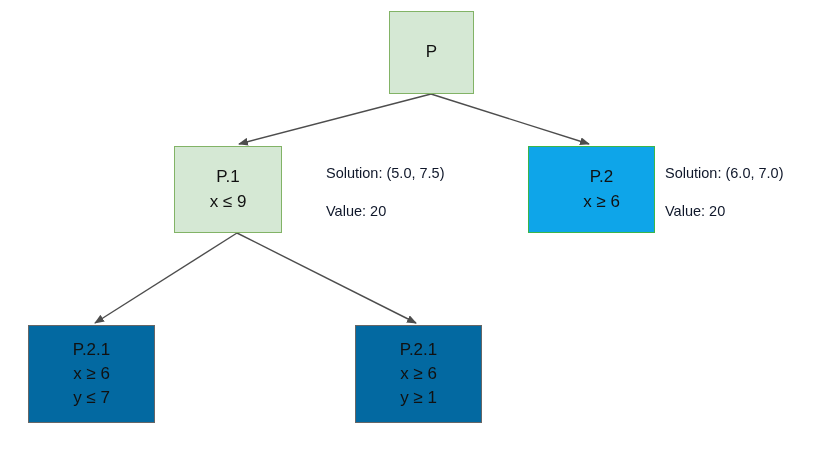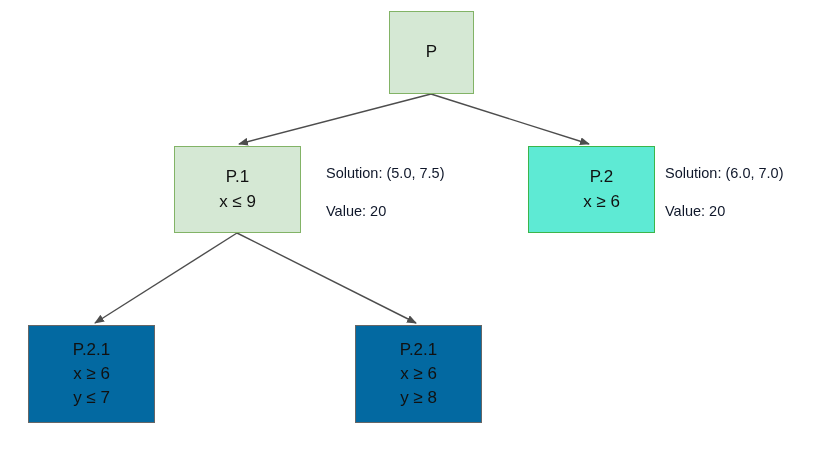--- a/index.html
+++ b/index.html
@@ -33,21 +33,21 @@
     align-items: center;
     justify-content: center;
     text-align: center;
     z-index: 2;
   }
   .node-green {
     background: #d5e8d4;
     border: 1px solid #82b366;
   }
   .node-green-strong {
-    background: #5eead4;
+    background: #0ea5e9;
     border: 1.4px solid #3cb54a;
     padding-left: 20px;
   }
   .node-grey {
     background: #0369a1;
     border: 1.4px solid #666666;
   }
   .node-line {
     font-size: 17px;
     line-height: 1.42;
@@ -78,40 +78,40 @@
       <line x1="431" y1="94" x2="589" y2="144" marker-end="url(#arrowhead)"></line>
       <line x1="237" y1="233" x2="95" y2="323" marker-end="url(#arrowhead)"></line>
       <line x1="237" y1="233" x2="416" y2="323" marker-end="url(#arrowhead)"></line>
     </g>
   </svg>
 
   <div class="node node-green" style="left:389px; top:11px; width:85px; height:83px;">
     <div class="node-line">P</div>
   </div>
 
-  <div class="node node-green" style="left:174px; top:146px; width:127px; height:87px;">
+  <div class="node node-green" style="left:174px; top:146px; width:108px; height:87px;">
     <div class="node-line">P.1</div>
     <div class="node-line">x ≤ 9</div>
   </div>
 
   <div class="node node-green-strong" style="left:528px; top:146px; width:127px; height:87px;">
     <div class="node-line">P.2</div>
     <div class="node-line">x ≥ 6</div>
   </div>
 
   <div class="node node-grey" style="left:28px; top:325px; width:127px; height:98px;">
     <div class="node-line">P.2.1</div>
     <div class="node-line">x ≥ 6</div>
     <div class="node-line">y ≤ 7</div>
   </div>
 
   <div class="node node-grey" style="left:355px; top:325px; width:127px; height:98px;">
     <div class="node-line">P.2.1</div>
     <div class="node-line">x ≥ 6</div>
-    <div class="node-line">y ≥ 8</div>
+    <div class="node-line">y ≥ 1</div>
   </div>
 
   <div class="annotation" style="left:326px; top:165px;">Solution: (5.0, 7.5)</div>
   <div class="annotation" style="left:326px; top:203px;">Value: 20</div>
 
   <div class="annotation" style="left:665px; top:165px;">Solution: (6.0, 7.0)</div>
   <div class="annotation" style="left:665px; top:203px;">Value: 20</div>
 
 </div>
 

